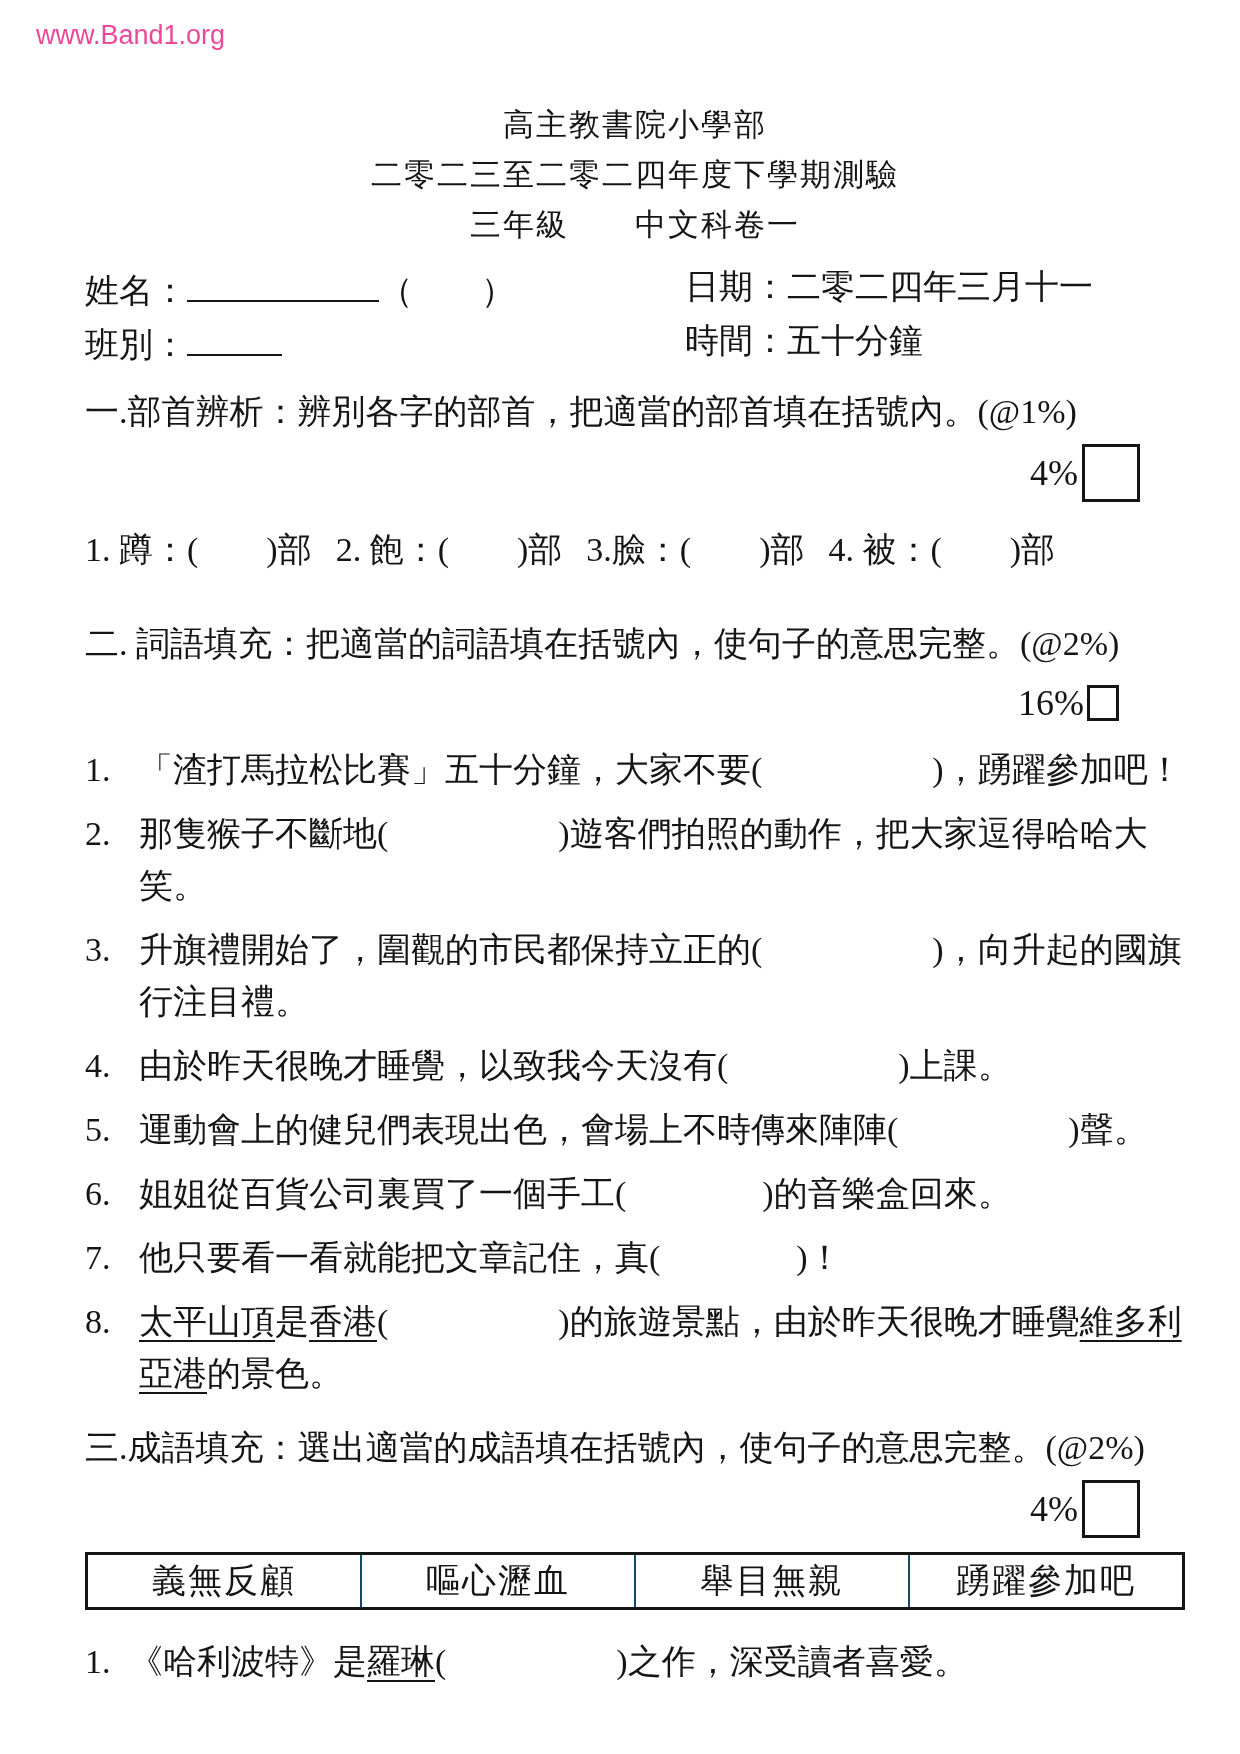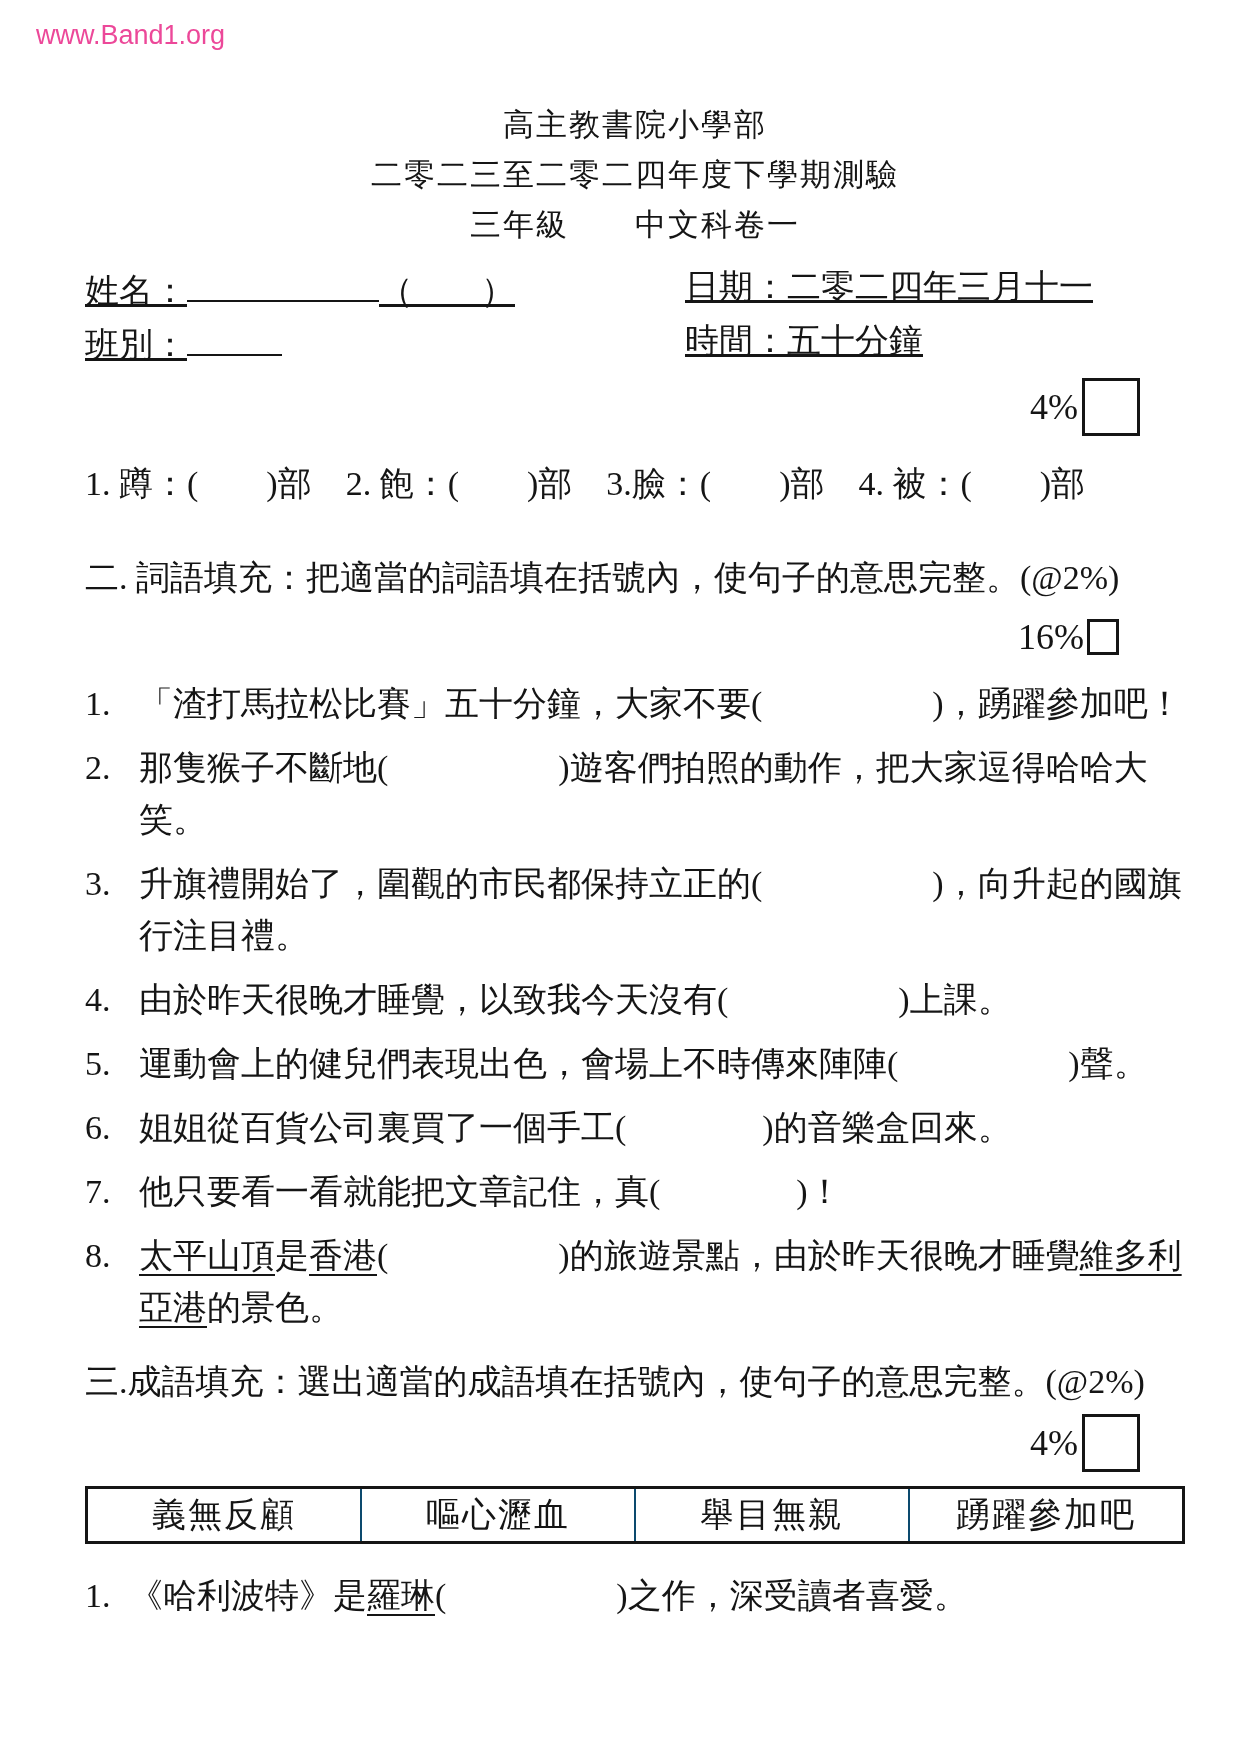--- a/index.html
+++ b/index.html
@@ -35,21 +35,20 @@
     font-size: 31px;
     line-height: 50px;
     letter-spacing: 2px;
   }
   .info {
     margin-top: 12px;
   }
   .info-row {
     display: flex;
     line-height: 50px;
-    text-decoration: underline;
   }
   .info-left { width: 600px; flex: none; }
   .blank-line {
     display: inline-block;
     border-bottom: 2px solid #151515;
     height: 38px;
     vertical-align: baseline;
   }
   .name-blank { width: 192px; }
   .class-blank { width: 95px; }
@@ -72,21 +71,21 @@
   }
   .score-row.small { margin: 14px 66px 0 0; }
   .score-box-small {
     width: 26px;
     height: 30px;
     border: 3px solid #151515;
     margin-left: 3px;
   }
   .radicals-row {
     display: flex;
-    gap: 34px;
+    gap: 24px;
     margin-top: 24px;
     line-height: 48px;
   }
   .q-list { margin-top: 20px; }
   .q-item {
     display: flex;
     line-height: 52px;
     margin-bottom: 12px;
   }
   .q-num { flex: none; width: 54px; }
@@ -140,20 +139,21 @@
     <div class="info-row">
       <div class="info-left">
         <span>班別：</span><span class="blank-line class-blank"></span>
       </div>
       <div>
         <span>時間：</span><span>五十分鐘</span>
       </div>
     </div>
   </div>
 
+  <div class="heading">一.部首辨析：辨別各字的部首，把適當的部首填在括號內。(@1%)</div>
 
   <div class="score-row big">
     <span class="score-label">4%</span>
     <div class="score-box-big"></div>
   </div>
 
   <div class="radicals-row">
     <span>1. 蹲：(　　)部</span>
     <span>2. 飽：(　　)部</span>
     <span>3.臉：(　　)部</span>

